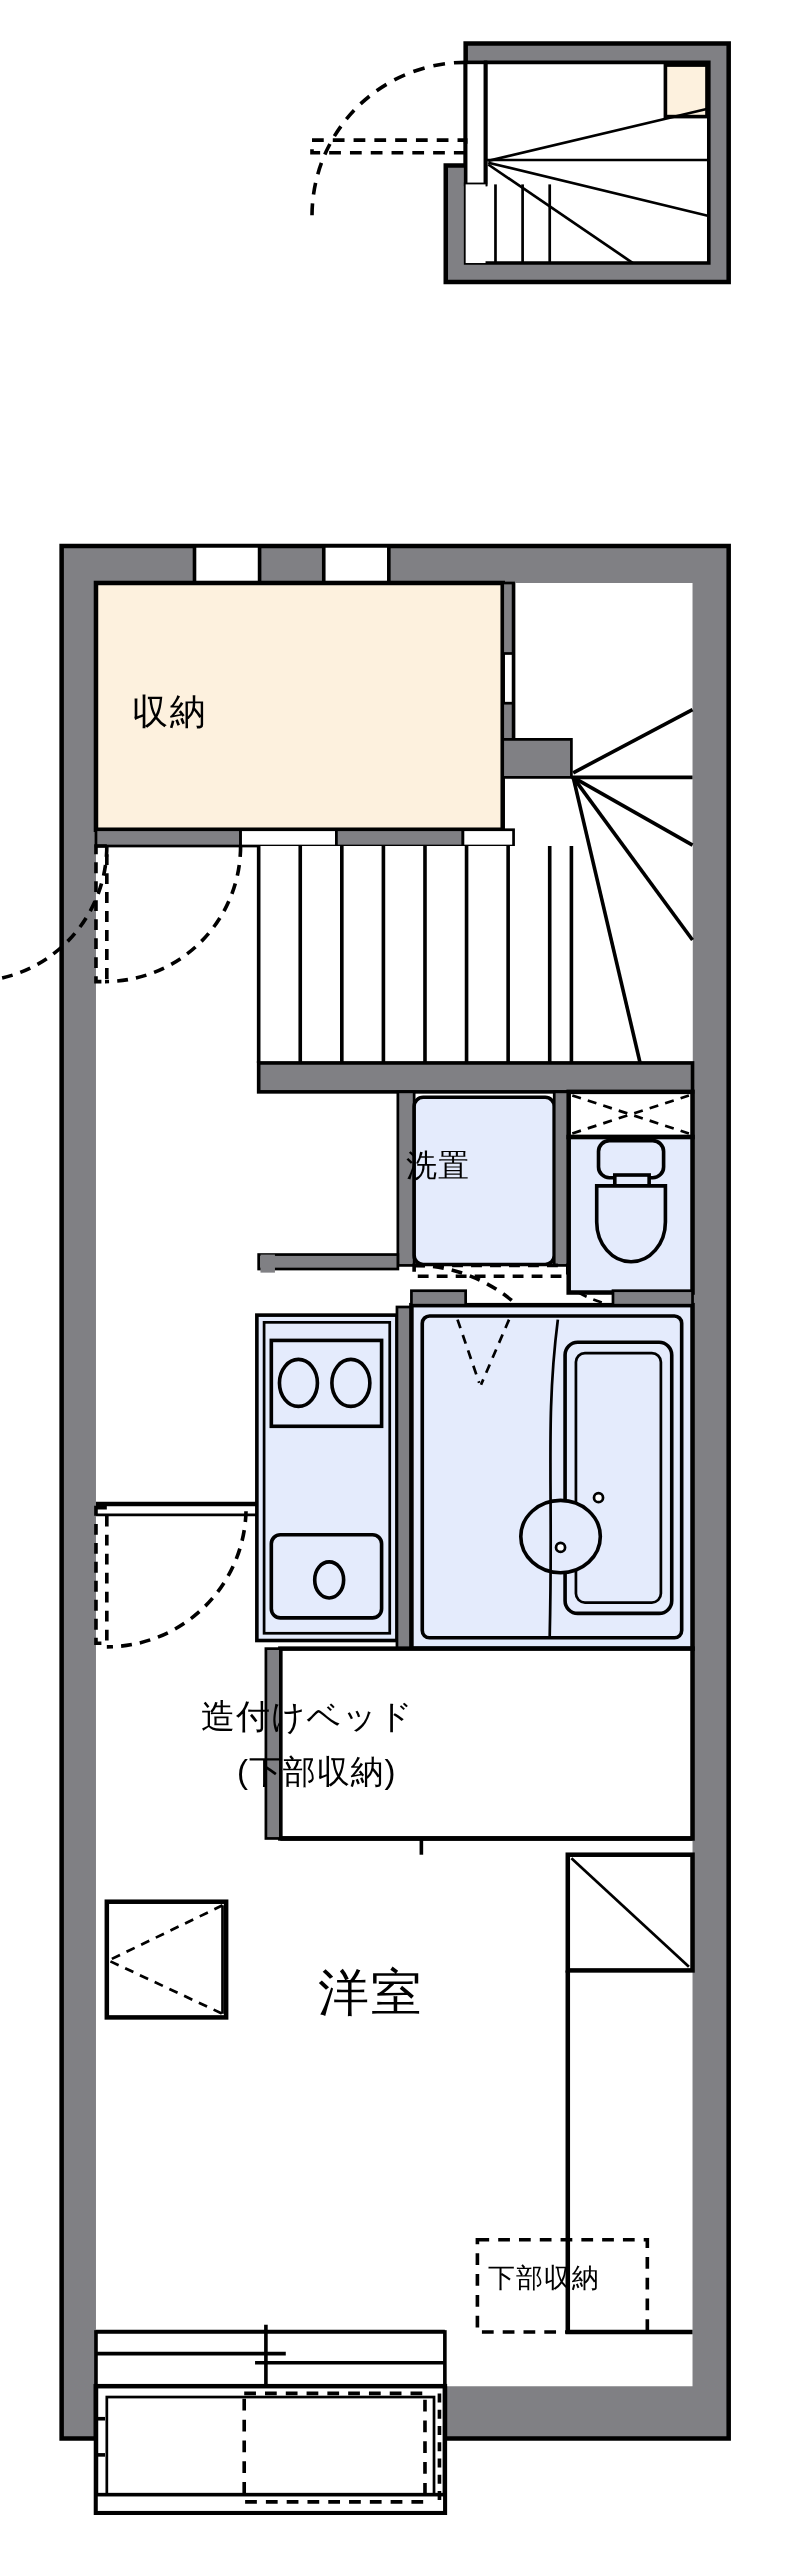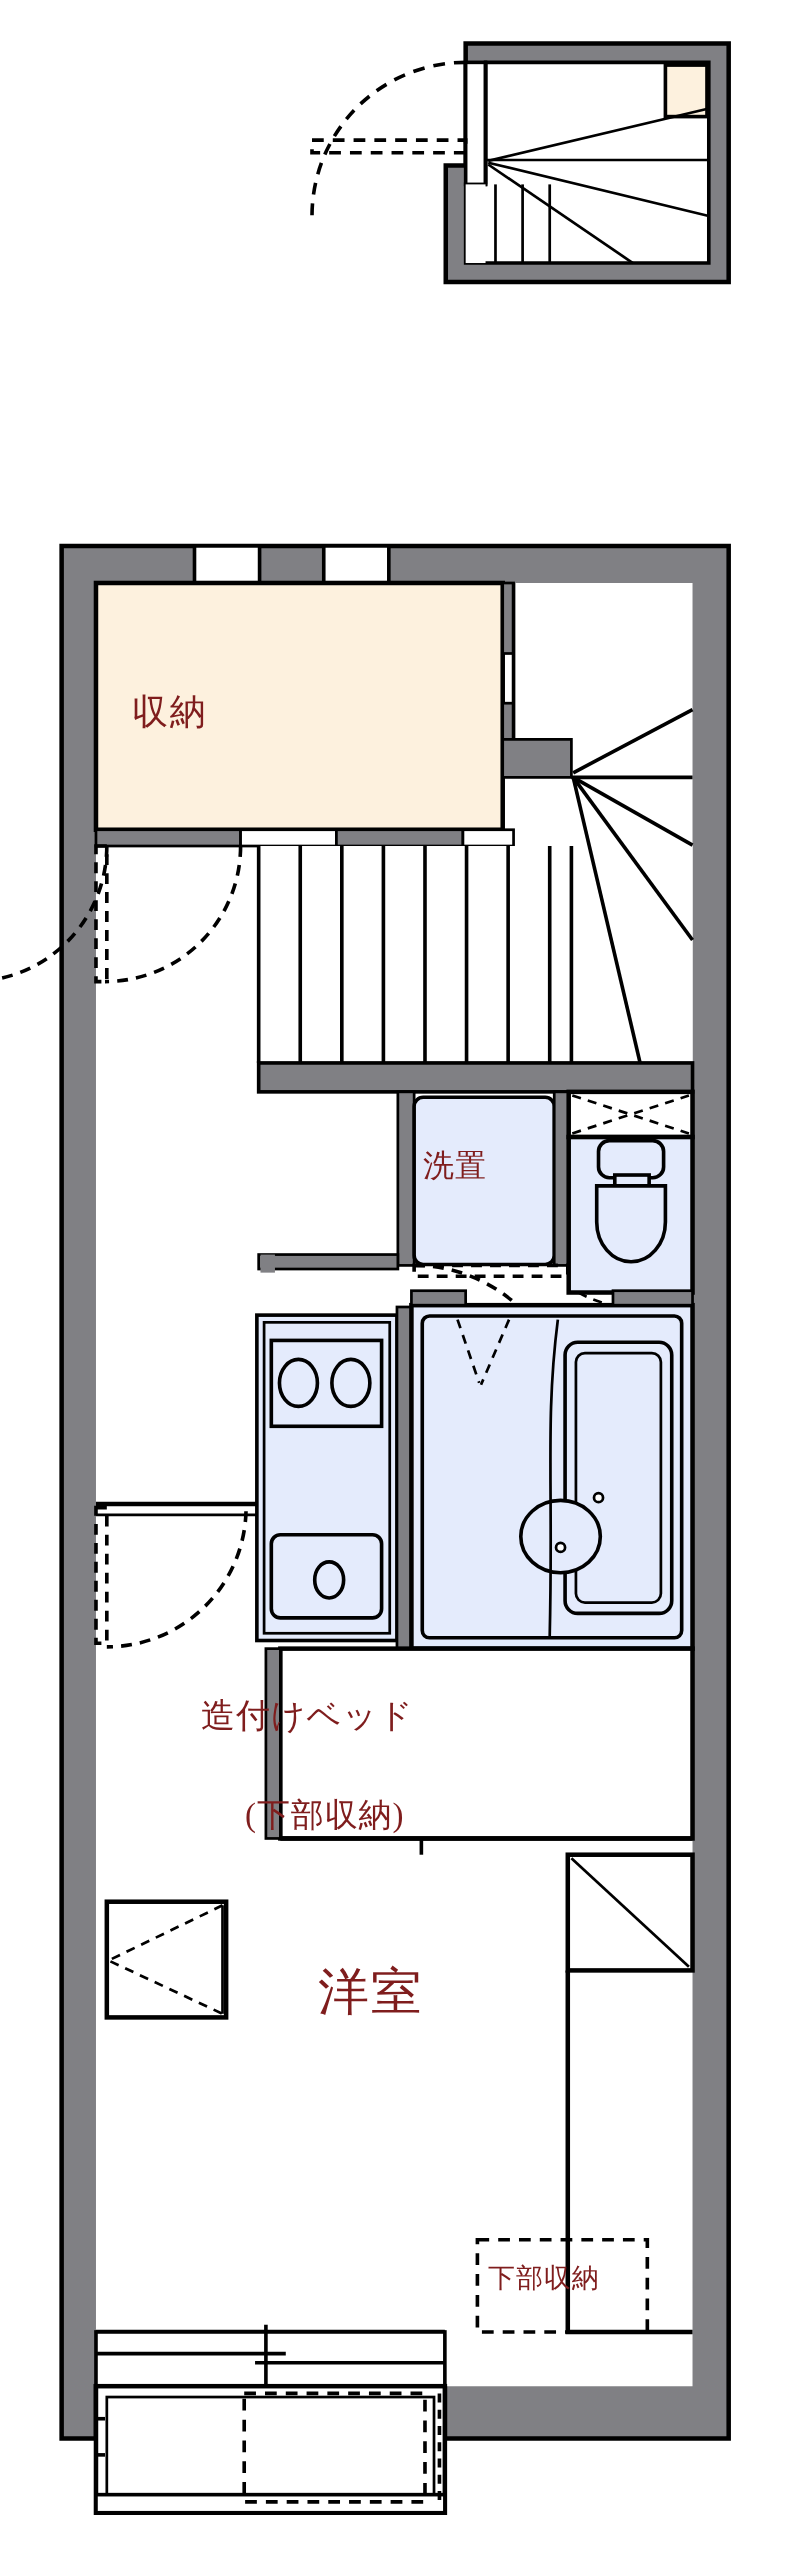--- a/index.html
+++ b/index.html
@@ -7,24 +7,24 @@
   body{font-family:"Liberation Sans","DejaVu Sans",sans-serif;}
   #plan-root{
     position:relative;
     width:812px;height:2576px;
     background:#ffffff;
     overflow:hidden;
   }
   #plan-svg{position:absolute;left:0;top:0;width:812px;height:2576px;display:block;}
   .lbl{
     position:absolute;
-    color:#7f1d1d;
+    color:#000000;
     white-space:nowrap;
     line-height:1;
-    font-family:Liberation Serif, serif;
+    font-family:Liberation Sans, sans-serif;
   }
   .lbl-storage{font-size:36px;letter-spacing:1.8px;}
   .lbl-wash{font-size:31px;letter-spacing:0.9px;}
   .lbl-bed1{font-size:34px;letter-spacing:0.9px;}
   .lbl-bed2{font-size:33px;letter-spacing:0.9px;}
   .lbl-room{font-size:51px;letter-spacing:1.8px;text-align:right;}
   .lbl-area{font-size:38px;letter-spacing:0px;}
   .lbl-ac{font-size:27px;letter-spacing:0.9px;}
   .sup{font-size:0.58em;vertical-align:super;}
 </style>
@@ -199,24 +199,24 @@
 
     <rect x="270" y="2648" width="200" height="120" fill="none" stroke="#000000" stroke-width="4" stroke-dasharray="13 10"></rect>
     <line x1="106" y1="2676" x2="122" y2="2676" stroke="#000000" stroke-width="4" stroke-dasharray="10 8"></line>
     <line x1="106" y1="2716" x2="122" y2="2716" stroke="#000000" stroke-width="4" stroke-dasharray="10 8"></line>
     <line x1="486" y1="2648" x2="486" y2="2768" stroke="#000000" stroke-width="4" stroke-dasharray="10 8"></line>
   </g>
 </svg>
 
   <div class="lbl lbl-storage" style="left:132px;top:694px;">収納</div>
 
-  <div class="lbl lbl-wash" style="left:423px;top:1150px;">洗置</div>
+  <div class="lbl lbl-wash" style="left:406px;top:1150px;">洗置</div>
 
   <div class="lbl lbl-bed1" style="left:201px;top:1699px;">造付けベッド</div>
-  <div class="lbl lbl-bed2" style="left:245px;top:1755px;margin-top:44px;">(下部収納)</div>
+  <div class="lbl lbl-bed2" style="left:237px;top:1755px;">(下部収納)</div>
 
   <div class="lbl lbl-room" style="left:318px;top:1967px;">洋室</div>
 
 
   <div class="lbl lbl-ac" style="left:488px;top:2265px;">下部収納</div>
 
 </div>
 
 
 </body></html>

